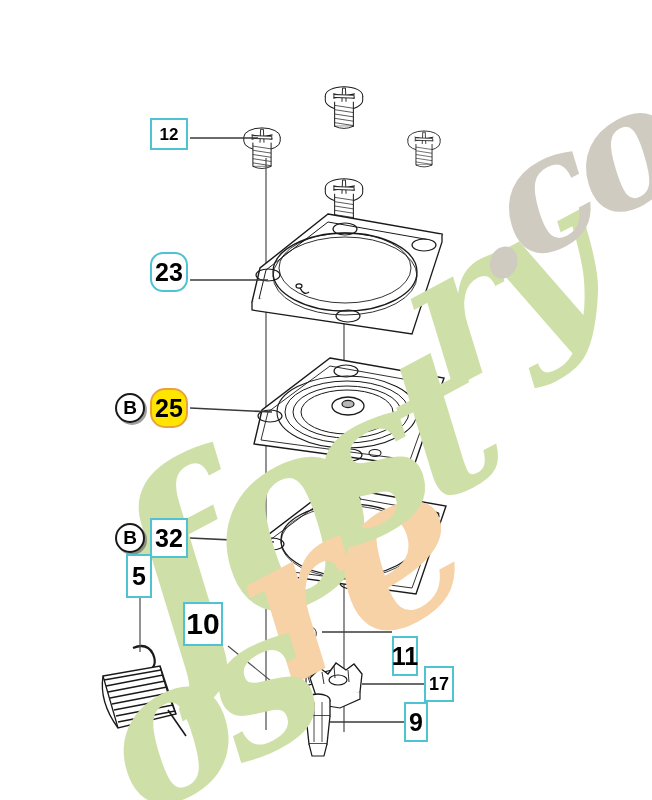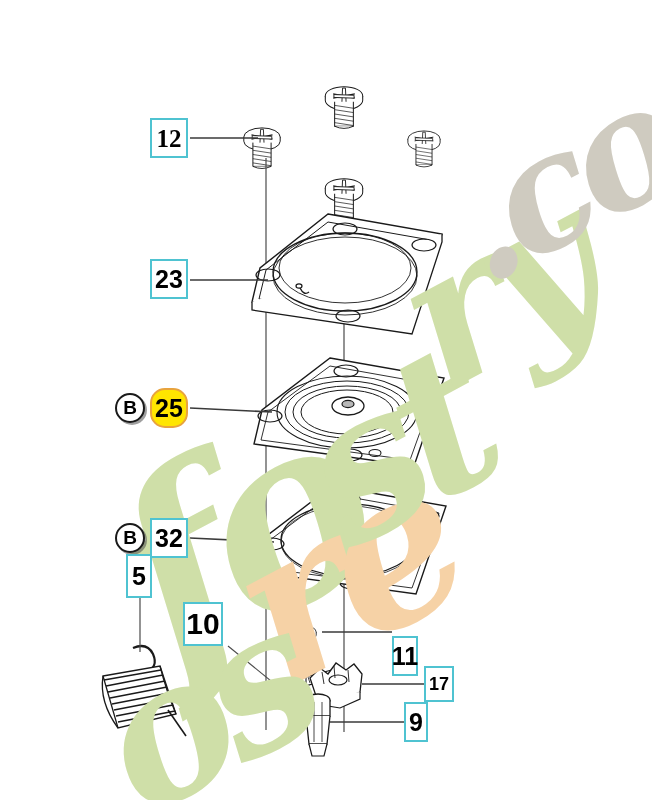--- a/index.html
+++ b/index.html
@@ -236,25 +236,25 @@
     <line x1="190" y1="538" x2="274" y2="542" stroke="#3a3a3a" stroke-width="1.6"></line>
   </svg>
 
   <div class="badge-b" style="left:115px; top:393px;">
     <span>B</span>
   </div>
   <div class="badge-b" style="left:115px; top:523px;">
     <span>B</span>
   </div>
 
-  <div class="callout" style="left:150px; top:118px; width:38px; height:40px; font-size:25px;font-family:Liberation Serif, serif;">
+  <div class="callout" style="left:150px; top:118px; width:38px; height:32px; font-size:17px;">
     <span>12</span>
   </div>
 
-  <div class="callout" style="left:150px; top:259px; width:38px; height:40px; font-size:25px;">
+  <div class="callout" style="left:150px; top:252px; width:38px; height:40px; font-size:25px;border-radius:13px;">
     <span>23</span>
   </div>
 
   <div class="callout highlight" style="left:150px; top:388px; width:38px; height:40px; font-size:25px;border-radius:15px;">
     <span>25</span>
   </div>
 
   <div class="callout" style="left:150px; top:518px; width:38px; height:40px; font-size:25px;">
     <span>32</span>
   </div>

